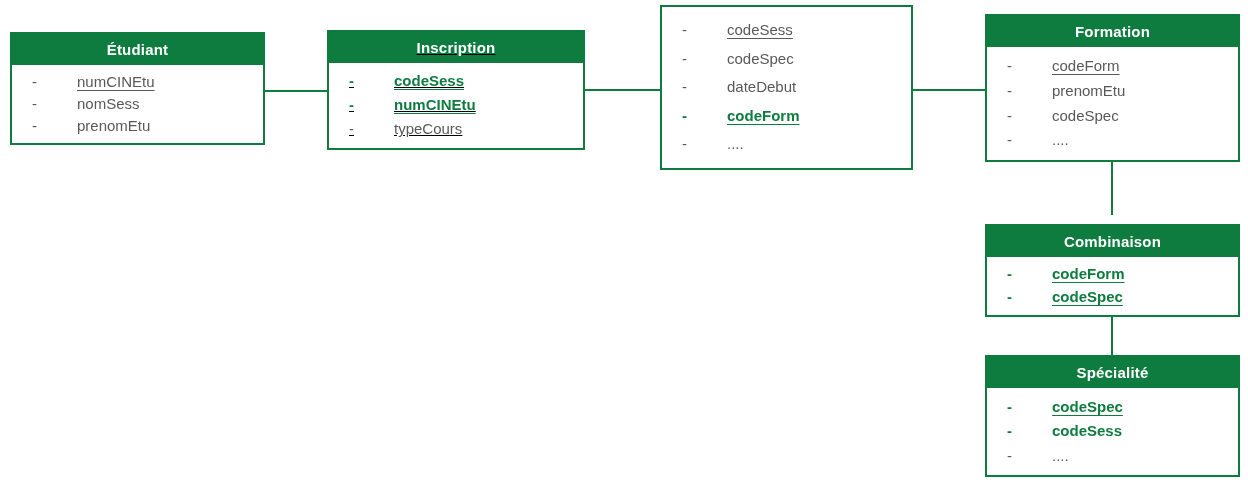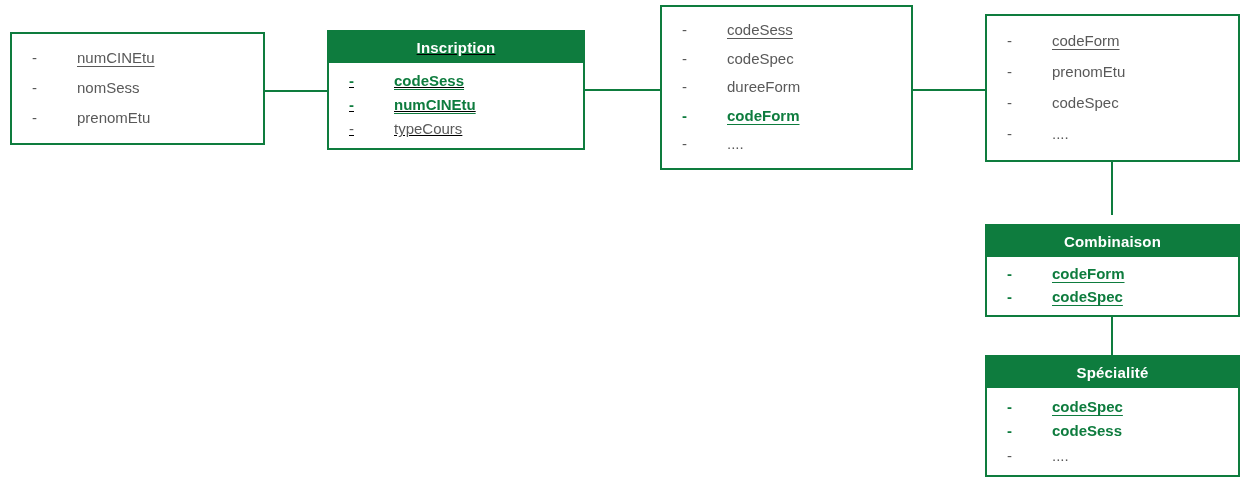--- a/index.html
+++ b/index.html
@@ -82,20 +82,21 @@
 
 <div class="canvas">
 
   <div class="connector" id="rel-0"></div>
   <div class="connector" id="rel-1"></div>
   <div class="connector" id="rel-2"></div>
   <div class="connector" id="rel-3"></div>
   <div class="connector" id="rel-4"></div>
 
   <div class="entity" id="ent-0">
+    <div class="entity-header">Étudiant</div>
     <div class="entity-body">
         <div class="attr-row underline">
           <span class="attr-dash">-</span>
           <span class="attr-label">numCINEtu</span>
         </div>
         <div class="attr-row">
           <span class="attr-dash">-</span>
           <span class="attr-label">nomSess</span>
         </div>
         <div class="attr-row">
@@ -128,34 +129,35 @@
         <div class="attr-row underline">
           <span class="attr-dash">-</span>
           <span class="attr-label">codeSess</span>
         </div>
         <div class="attr-row">
           <span class="attr-dash">-</span>
           <span class="attr-label">codeSpec</span>
         </div>
         <div class="attr-row">
           <span class="attr-dash">-</span>
-          <span class="attr-label">dureeForm</span>
+          <span class="attr-label">dateDebut</span>
         </div>
         <div class="attr-row emphasis underline">
           <span class="attr-dash">-</span>
           <span class="attr-label">codeForm</span>
         </div>
         <div class="attr-row">
           <span class="attr-dash">-</span>
           <span class="attr-label">....</span>
         </div>
       </div>
   </div>
 
   <div class="entity" id="ent-3">
+    <div class="entity-header">Formation</div>
     <div class="entity-body">
         <div class="attr-row underline">
           <span class="attr-dash">-</span>
           <span class="attr-label">codeForm</span>
         </div>
         <div class="attr-row">
           <span class="attr-dash">-</span>
           <span class="attr-label">prenomEtu</span>
         </div>
         <div class="attr-row">

